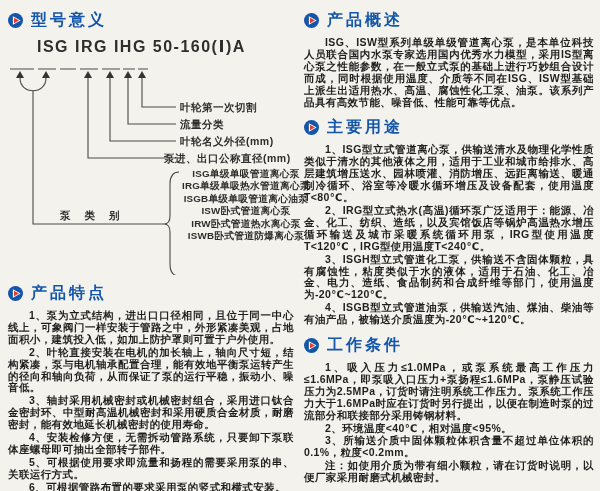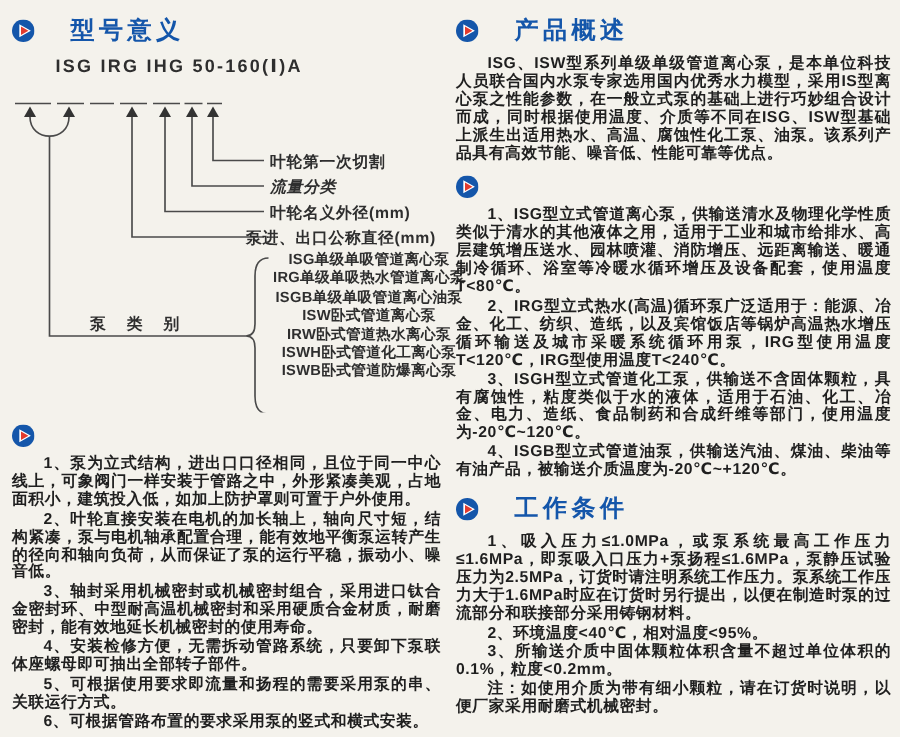--- a/index.html
+++ b/index.html
@@ -5,43 +5,43 @@
   html,body{margin:0;padding:0;}
   body{
     width:600px;height:491px;position:relative;overflow:hidden;
     background:#f4f2ec;
     font-family:"Liberation Sans","DejaVu Sans",sans-serif;
   }
   .page{position:absolute;inset:0;}
   .col-left{position:absolute;left:8px;top:8px;width:286px;}
   .col-right{position:absolute;left:304px;top:8px;width:290px;}
 
-  .heading{display:flex;align-items:center;gap:24px;margin:2px 0 6px 0;}
+  .heading{display:flex;align-items:center;gap:8px;margin:2px 0 6px 0;}
   .heading .icon-play{width:15px;height:15px;flex:0 0 auto;display:block;}
   .heading .txt{color:#1456aa;font-weight:bold;font-size:16px;letter-spacing:3px;white-space:nowrap;}
 
   .para{
     font-size:10.5px;line-height:11.9px;color:#1f1f1f;font-weight:600;
     text-align:justify;text-indent:21px;letter-spacing:0.4px;margin:0 0 1px 0;
   }
   .note{margin-top:1px;}
 
   
   .diagram{position:relative;height:238px;margin-top:4px;}
   .model-code{
-    position:absolute;left:2px;top:0;font-size:12px;font-weight:bold;
+    position:absolute;left:2px;top:0;font-size:16px;font-weight:bold;
     letter-spacing:1.5px;color:#2e2e2e;white-space:nowrap;padding-left:27px;
   }
   .diagram-svg{position:absolute;left:0;top:14px;}
   .dlabel{
     position:absolute;font-size:10.5px;font-weight:bold;color:#2e2e2e;
     white-space:nowrap;letter-spacing:0.5px;
   }
   .dlabel-cut{left:172px;top:64px;text-align:right;}
-  .dlabel-flow{left:172px;top:81px;font-style:italic;}
+  .dlabel-flow{left:172px;top:81px;}
   .dlabel-impeller{left:172px;top:98px;}
   .dlabel-diameter{left:156px;top:115px;}
   .dlabel-category{left:52px;top:172px;letter-spacing:14px;}
   .pump-list{position:absolute;left:174px;top:131px;}
   .pump-item{
     font-size:9.8px;line-height:12.4px;font-weight:bold;color:#2e2e2e;
     white-space:nowrap;letter-spacing:0.2px;text-align:center;
   }
 </style>
 </head>
@@ -96,33 +96,33 @@
       <div class="dlabel dlabel-impeller">叶轮名义外径(mm)</div>
       <div class="dlabel dlabel-diameter">泵进、出口公称直径(mm)</div>
       <div class="dlabel dlabel-category">泵类别</div>
 
       <div class="pump-list">
         <div class="pump-item">ISG单级单吸管道离心泵</div>
         <div class="pump-item">IRG单级单吸热水管道离心泵</div>
         <div class="pump-item">ISGB单级单吸管道离心油泵</div>
         <div class="pump-item">ISW卧式管道离心泵</div>
         <div class="pump-item">IRW卧式管道热水离心泵</div>
-        <div class="pump-item">ISWH卧式管道化工离心泵</div>
         <div class="pump-item">ISWB卧式管道防爆离心泵</div>
       </div>
     </div>
 
     <div class="heading" style="margin-top:8px;">
       <span class="icon-play">
         <svg viewBox="0 0 20 20" width="15" height="15">
           <circle cx="10" cy="10" r="10" fill="#1456aa"></circle>
           <polygon points="6.5,4.2 16.8,10 6.5,15.8" fill="#ffffff"></polygon>
           <polygon points="8,6.3 14.6,10 8,13.7" fill="#e23b2e"></polygon>
         </svg>
       </span>
+      <span class="txt">产品特点</span>
     </div>
     <p class="para">1、泵为立式结构，进出口口径相同，且位于同一中心线上，可象阀门一样安装于管路之中，外形紧凑美观，占地面积小，建筑投入低，如加上防护罩则可置于户外使用。</p>
     <p class="para">2、叶轮直接安装在电机的加长轴上，轴向尺寸短，结构紧凑，泵与电机轴承配置合理，能有效地平衡泵运转产生的径向和轴向负荷，从而保证了泵的运行平稳，振动小、噪音低。</p>
     <p class="para">3、轴封采用机械密封或机械密封组合，采用进口钛合金密封环、中型耐高温机械密封和采用硬质合金材质，耐磨密封，能有效地延长机械密封的使用寿命。</p>
     <p class="para">4、安装检修方便，无需拆动管路系统，只要卸下泵联体座螺母即可抽出全部转子部件。</p>
     <p class="para">5、可根据使用要求即流量和扬程的需要采用泵的串、关联运行方式。</p>
     <p class="para">6、可根据管路布置的要求采用泵的竖式和横式安装。</p>
   </div>
 
   <div class="col-right">
@@ -140,20 +140,21 @@
     <p class="para">ISG、ISW型系列单级单级管道离心泵，是本单位科技人员联合国内水泵专家选用国内优秀水力模型，采用IS型离心泵之性能参数，在一般立式泵的基础上进行巧妙组合设计而成，同时根据使用温度、介质等不同在ISG、ISW型基础上派生出适用热水、高温、腐蚀性化工泵、油泵。该系列产品具有高效节能、噪音低、性能可靠等优点。</p>
 
     <div class="heading" style="margin-top:9px;">
       <span class="icon-play">
         <svg viewBox="0 0 20 20" width="15" height="15">
           <circle cx="10" cy="10" r="10" fill="#1456aa"></circle>
           <polygon points="6.5,4.2 16.8,10 6.5,15.8" fill="#ffffff"></polygon>
           <polygon points="8,6.3 14.6,10 8,13.7" fill="#e23b2e"></polygon>
         </svg>
       </span>
+      <span class="txt">主要用途</span>
     </div>
     <p class="para">1、ISG型立式管道离心泵，供输送清水及物理化学性质类似于清水的其他液体之用，适用于工业和城市给排水、高层建筑增压送水、园林喷灌、消防增压、远距离输送、暖通制冷循环、浴室等冷暖水循环增压及设备配套，使用温度T&lt;80℃。</p>
     <p class="para">2、IRG型立式热水(高温)循环泵广泛适用于：能源、冶金、化工、纺织、造纸，以及宾馆饭店等锅炉高温热水增压循环输送及城市采暖系统循环用泵，IRG型使用温度T&lt;120℃，IRG型使用温度T&lt;240℃。</p>
     <p class="para">3、ISGH型立式管道化工泵，供输送不含固体颗粒，具有腐蚀性，粘度类似于水的液体，适用于石油、化工、冶金、电力、造纸、食品制药和合成纤维等部门，使用温度为-20℃~120℃。</p>
     <p class="para">4、ISGB型立式管道油泵，供输送汽油、煤油、柴油等有油产品，被输送介质温度为-20℃~+120℃。</p>
 
     <div class="heading" style="margin-top:9px;font-family:Liberation Mono, monospace;">
       <span class="icon-play">
         <svg viewBox="0 0 20 20" width="15" height="15">
           <circle cx="10" cy="10" r="10" fill="#1456aa"></circle>

